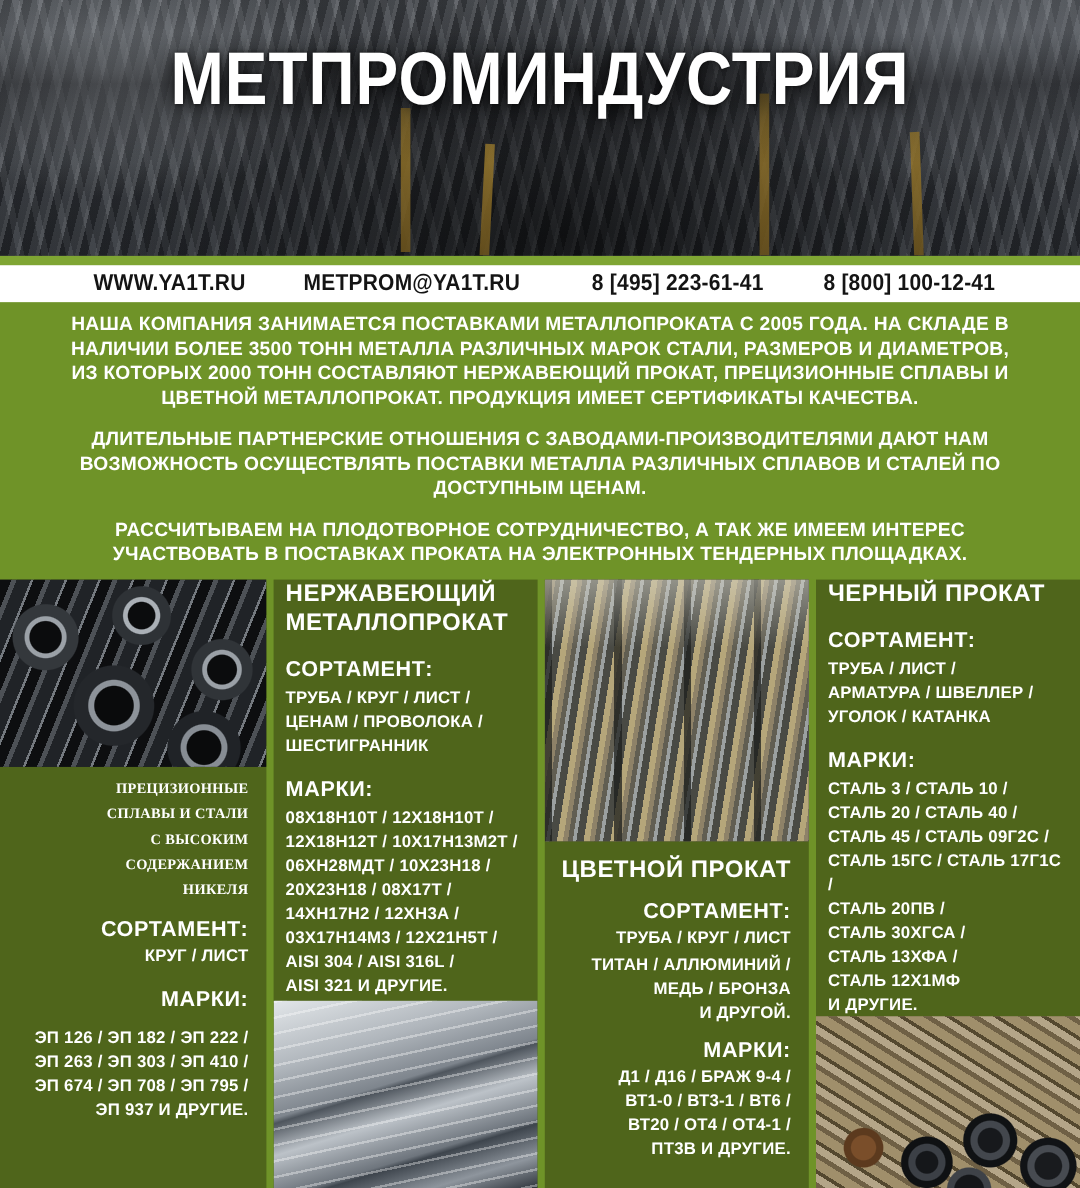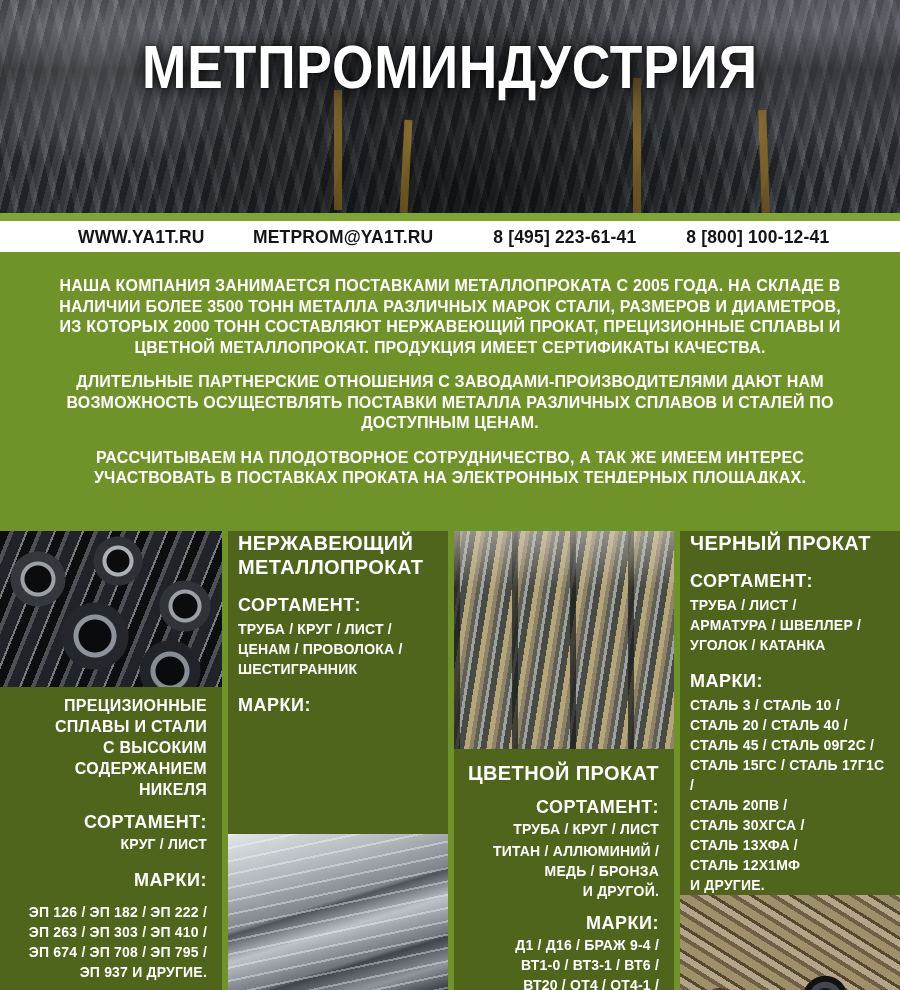--- a/index.html
+++ b/index.html
@@ -41,37 +41,37 @@
     width:900px;height:31px;background:#ffffff;color:#141414;
     display:flex;align-items:center;justify-content:space-between;
     box-sizing:border-box;padding:0 64px 0 78px;
     font-weight:bold;font-size:19px;letter-spacing:.2px;
   }
   .contact-item{white-space:nowrap;transform:scaleX(.92);transform-origin:left center;cursor:pointer;}
   .contact-item.num{transform-origin:center center;}
   
   .about{
     width:900px;height:231px;background:#6f9328;box-sizing:border-box;
-    padding:24px 20px 0 20px;overflow:hidden;text-align:center;color:#ffffff;
+    padding:9px 20px 0 20px;overflow:hidden;text-align:center;color:#ffffff;
   }
   .about p{
     margin:0 0 14px 0;font-weight:bold;font-size:16px;line-height:20.5px;
     letter-spacing:.2px;white-space:pre-line;
   }
   
   .catalog{
     width:900px;height:507px;background:#6f9328;
     display:grid;grid-template-columns:222px 1fr 220px 1fr;grid-gap:6px;
   }
-  .col{background:#4f651b;color:#ffffff;display:flex;flex-direction:column;overflow:hidden;margin-top:48px;}
+  .col{background:#4f651b;color:#ffffff;display:flex;flex-direction:column;overflow:hidden;}
   .col .txt{box-sizing:border-box;padding:0 12px;}
   .col.right .txt{text-align:right;padding-right:15px;}
   .col.left .txt{text-align:left;padding-left:10px;}
   .panel-heading{font-weight:bold;font-size:20px;line-height:24px;letter-spacing:.4px;}
-  .col1-heading{font-weight:bold;font-size:16px;line-height:21px;letter-spacing:.3px;margin-top:8px;white-space:pre-line;}
+  .col1-heading{font-weight:bold;font-size:12px;line-height:21px;letter-spacing:.3px;margin-top:8px;white-space:pre-line;font-family:Liberation Serif, serif;}
   .lbl{font-weight:bold;font-size:18px;line-height:20px;letter-spacing:.5px;}
   .vals{font-weight:bold;font-size:14px;line-height:20px;letter-spacing:.2px;white-space:pre-line;}
   .mt-xs{margin-top:2px;}.mt-s{margin-top:4px;}.mt-m{margin-top:12px;}.mt-l{margin-top:16px;}
   .pad-top{padding-top:5px;}
   
   .photo{width:100%;flex:none;}
   .photo-pipes{
     height:156px;background-color:#1b1d1f;
     background-image:
       radial-gradient(circle at 38px 48px, #0b0c0d 0 13px, #9ba1a7 14px 17px, #34383c 18px 27px, transparent 28px),
@@ -160,20 +160,28 @@
 
   <div class="col left">
     <div class="txt pad-top">
       <div class="panel-heading" style="white-space:pre-line;">НЕРЖАВЕЮЩИЙ
 МЕТАЛЛОПРОКАТ</div>
       <div class="lbl mt-l">СОРТАМЕНТ:</div>
       <div class="vals mt-s">ТРУБА / КРУГ / ЛИСТ /
 ЦЕНАМ / ПРОВОЛОКА /
 ШЕСТИГРАННИК</div>
       <div class="lbl mt-l">МАРКИ:</div>
+      <div class="vals mt-s">08Х18Н10Т / 12Х18Н10Т /
+12Х18Н12Т / 10Х17Н13М2Т /
+06ХН28МДТ / 10Х23Н18 /
+20Х23Н18 / 08Х17Т /
+14ХН17Н2 / 12ХН3А /
+03Х17Н14М3 / 12Х21Н5Т /
+AISI 304 / AISI 316L /
+AISI 321 И ДРУГИЕ.</div>
     </div>
     <div class="photo photo-sheets"></div>
   </div>
 
   <div class="col right">
     <div class="photo photo-rods"></div>
     <div class="txt">
       <div class="panel-heading mt-m">ЦВЕТНОЙ ПРОКАТ</div>
       <div class="lbl mt-m">СОРТАМЕНТ:</div>
       <div class="vals mt-xs">ТРУБА / КРУГ / ЛИСТ</div>

